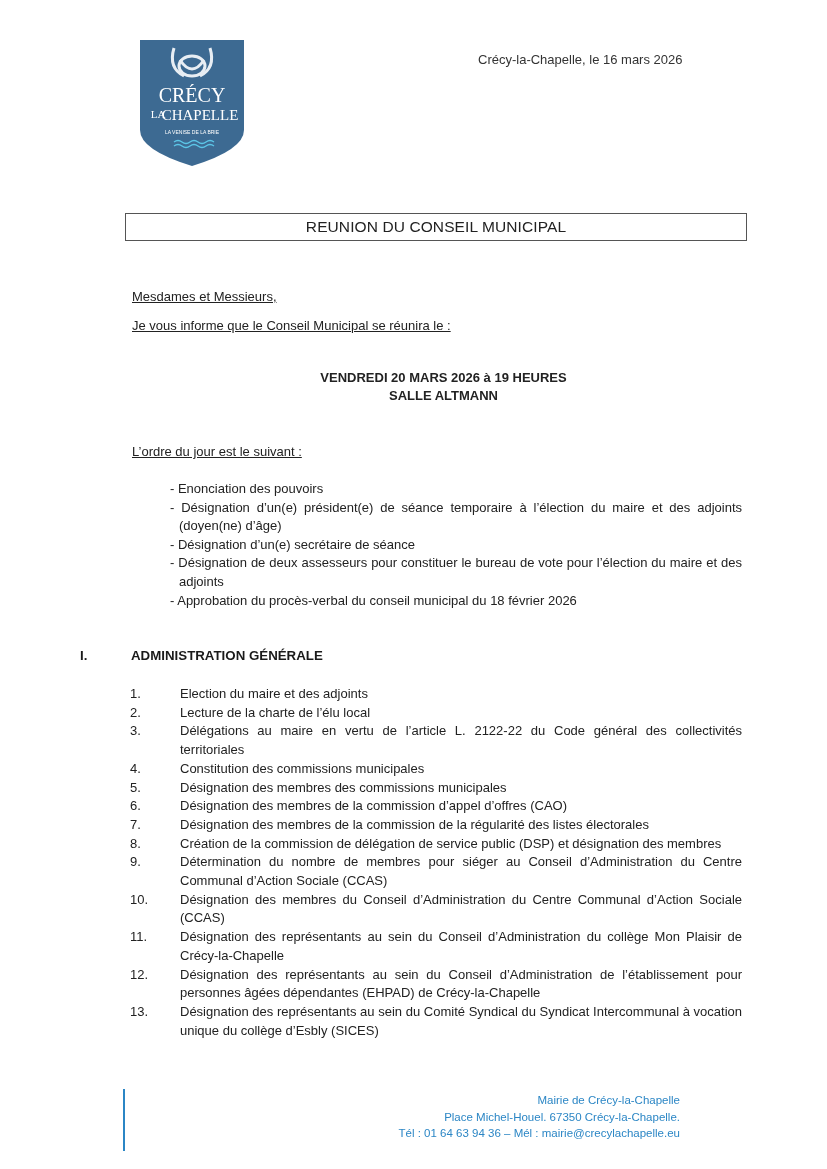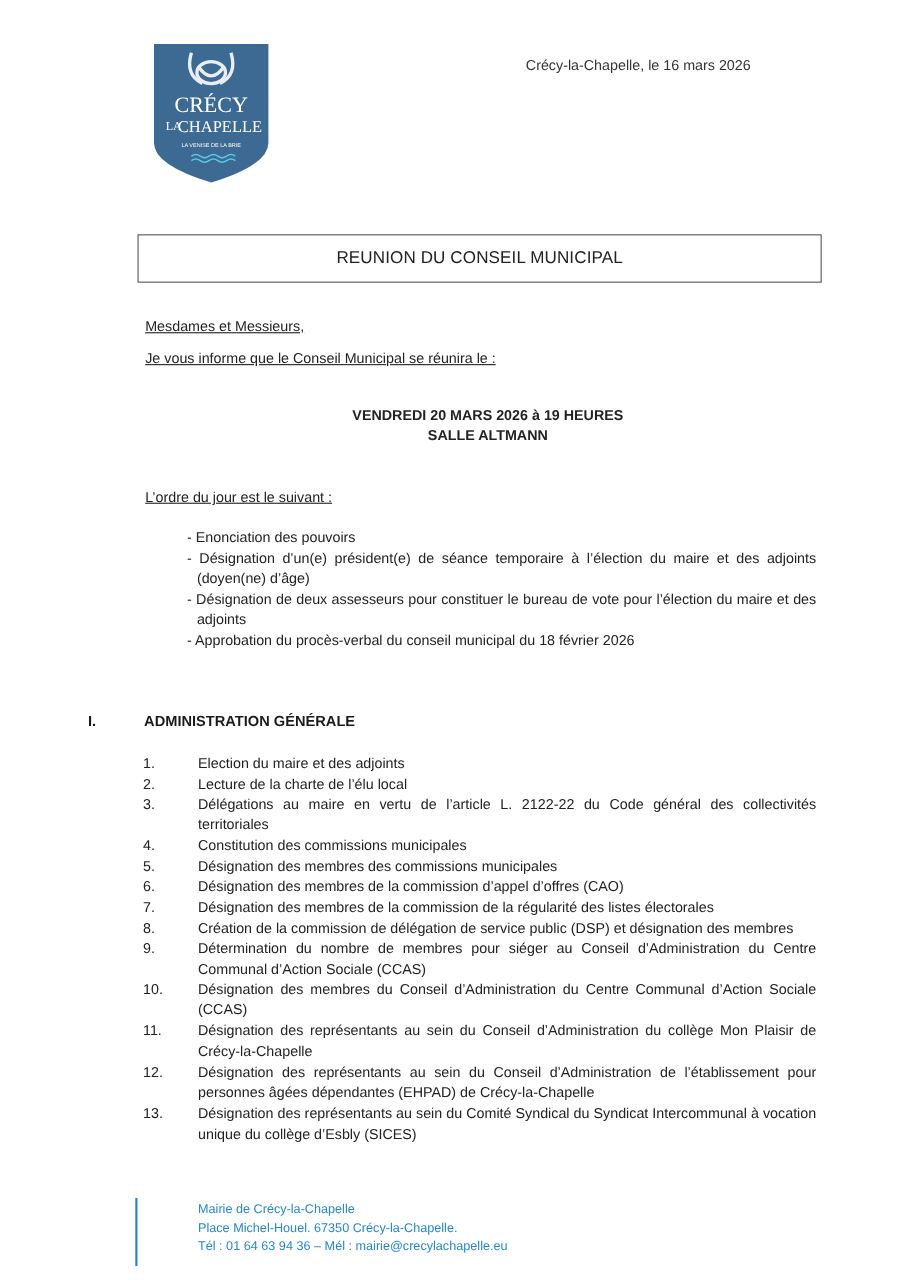--- a/index.html
+++ b/index.html
@@ -1,35 +1,35 @@
 <!DOCTYPE html>
 <html><head>
 <meta charset="utf-8">
 <style>
   html, body { margin:0; padding:0; background:#ffffff; }
   body { width:827px; height:1169px; position:relative; overflow:hidden;
          font-family:"Liberation Sans", sans-serif; color:#1a1a1a; }
   .abs { position:absolute; }
   .logo { left:138px; top:38px; width:108px; height:130px;text-decoration:underline; }
   .dateline { left:478px; top:52px; font-size:13px; color:#333; }
-  .titlebox { left:125px; top:213px; width:622px; height:44px;
+  .titlebox { left:125px; top:213px; width:622px; height:28px;
               border:1px solid #555; box-sizing:border-box;
               display:flex; align-items:center; justify-content:center;
               font-size:15.5px; color:#222; letter-spacing:0.1px; }
   .txt { font-size:13px; color:#222;text-decoration:underline; }
   .center-bold { left:0; width:827px; text-align:center; font-size:13px; font-weight:bold; color:#222; }
   .agenda { left:130px; top:480px; width:612px; font-size:13px; line-height:18.6px; color:#222; }
   .agenda .it { padding-left:9px; text-indent:-9px; text-align:justify;margin-left:40px; }
   .sec { top:648px; font-size:13.3px; font-weight:bold; color:#1a1a1a; }
   .list { left:130px; top:685px; width:612px; font-size:13px; line-height:18.7px; color:#222; }
   .list .row { display:flex; }
   .list .num { width:50px; flex:0 0 50px; }
   .list .body { flex:1; text-align:justify; }
   .footer-bar { left:123px; top:1089px; width:2px; height:62px; background:#2b86c5; }
-  .footer { left:180px; top:1092px; width:500px; text-align:left; font-size:11.5px; line-height:16.5px; color:#2b86c5; }
+  .footer { left:180px; top:1092px; width:500px; text-align:right; font-size:11.5px; line-height:16.5px; color:#2b86c5; }
 </style>
 </head>
 <body>
 
 <div class="abs logo">
   <svg width="108" height="130" viewBox="0 0 108 130">
     <path d="M2 2 H106 V92 Q106 112 54 128 Q2 112 2 92 Z" fill="#3d6a92"></path>
 
     <g fill="none" stroke="#e8eef4" stroke-width="3">
       <path d="M36 10 Q30 30 46 38"></path>
@@ -58,20 +58,21 @@
 <div class="abs txt" style="left:132px; top:318px;">Je vous informe que le Conseil Municipal se réunira le :</div>
 
 <div class="abs center-bold" style="top:370px; left:30px;">VENDREDI 20 MARS 2026 à 19 HEURES</div>
 <div class="abs center-bold" style="top:388px; left:30px;">SALLE ALTMANN</div>
 
 <div class="abs txt" style="left:132px; top:444px;">L’ordre du jour est le suivant :</div>
 
 <div class="abs agenda">
   <div class="it">- Enonciation des pouvoirs</div>
   <div class="it">- Désignation d’un(e) président(e) de séance temporaire à l’élection du maire et des adjoints (doyen(ne) d’âge)</div>
+  <div class="it">- Désignation d’un(e) secrétaire de séance</div>
   <div class="it">- Désignation de deux assesseurs pour constituer le bureau de vote pour l’élection du maire et des adjoints</div>
   <div class="it">- Approbation du procès-verbal du conseil municipal du 18 février 2026</div>
 </div>
 
 <div class="abs sec" style="left:80px;">I.</div>
 <div class="abs sec" style="left:131px;">ADMINISTRATION GÉNÉRALE</div>
 
 <div class="abs list">
   <div class="row">
       <span class="num">1.</span>

